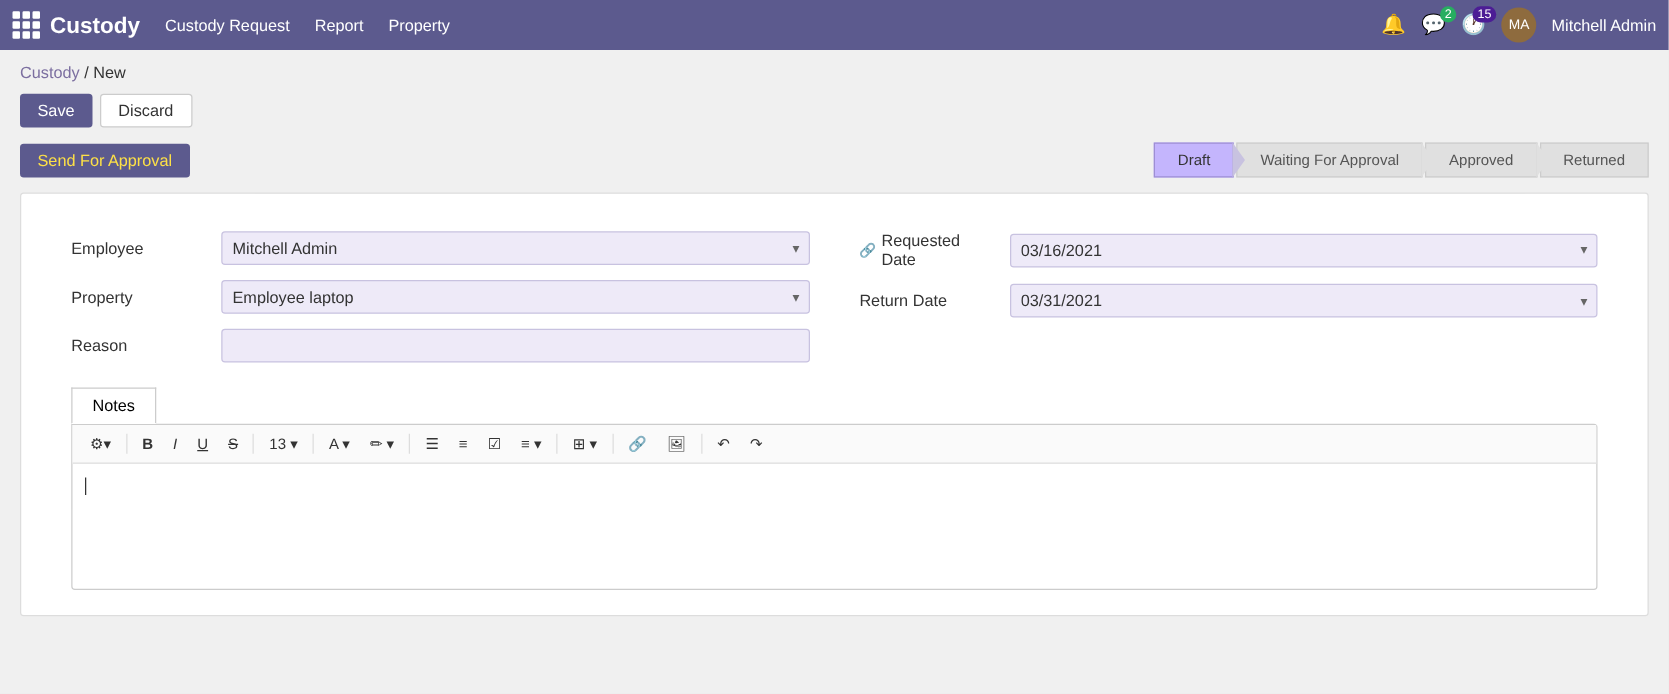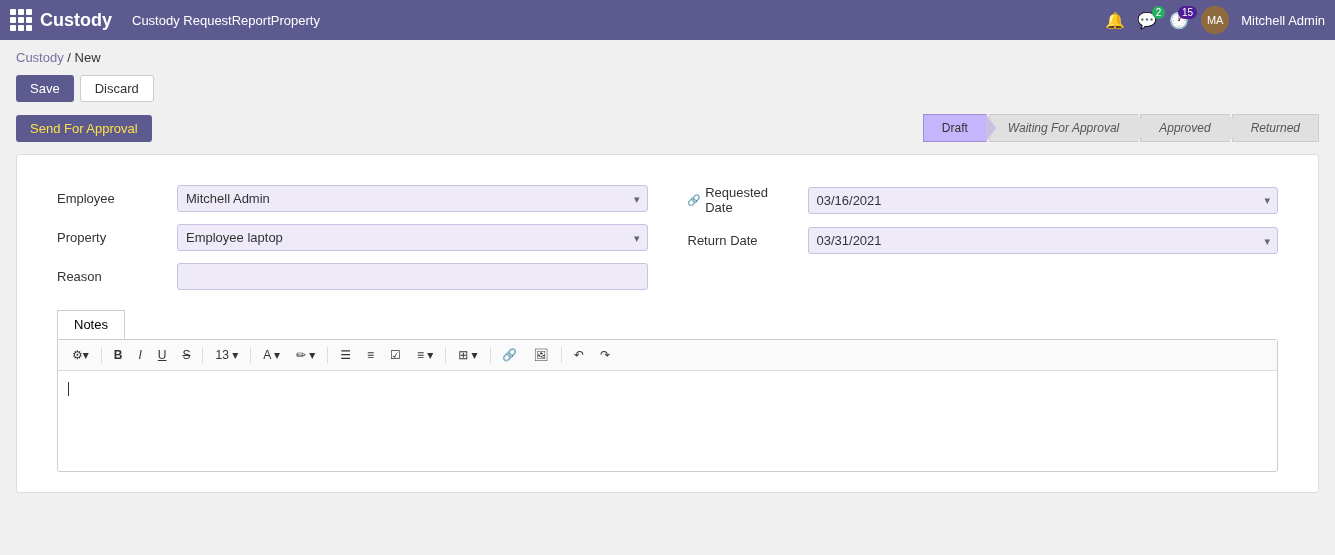--- a/index.html
+++ b/index.html
@@ -31,20 +31,21 @@
       border-radius: 1px;
       display: block;
     }
     .topnav-title {
       font-size: 18px;
       font-weight: bold;
       color: white;
     }
     .topnav-menu {
       display: flex;
+      gap: 20px;
       flex: 1;
     }
     .topnav-menu a {
       color: white;
       text-decoration: none;
       font-size: 13px;
       cursor: pointer;
     }
     .topnav-right {
       display: flex;
@@ -168,21 +169,20 @@
       border-left: 10px solid #e0e0e0;
       border-top: 14px solid transparent;
       border-bottom: 14px solid transparent;
       z-index: 1;
     }
     .status-step.active:not(:last-child)::after {
       border-left-color: #c8c2e0;
     }
     .status-step + .status-step {
       margin-left: 2px;
-      font-style: italic;
     }
 
     
     .form-card {
       background: white;
       border: 1px solid #ddd;
       border-radius: 3px;
       padding: 30px 40px 20px;
     }
 

